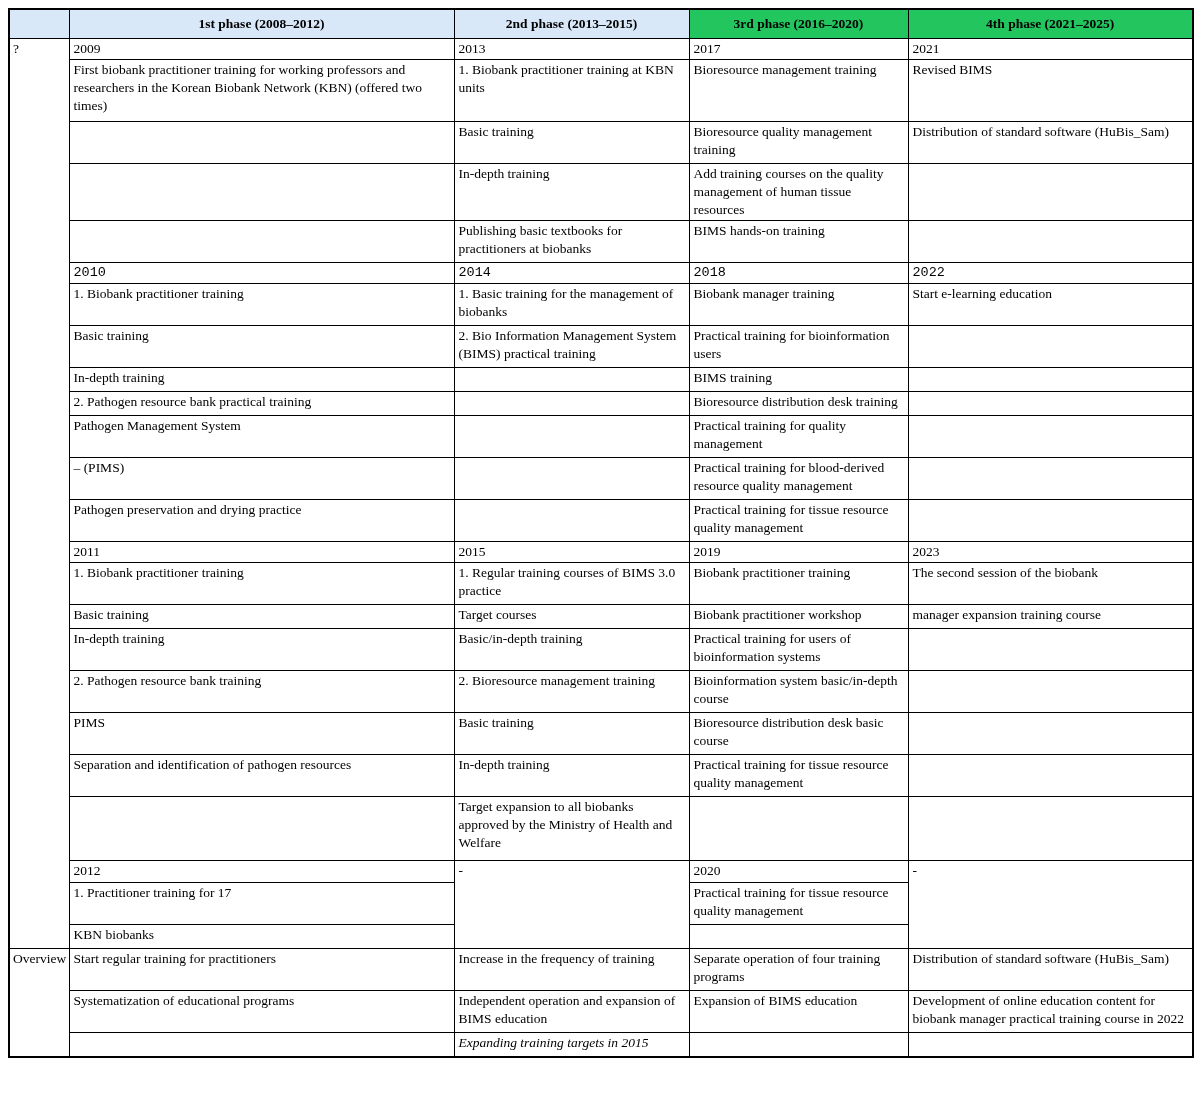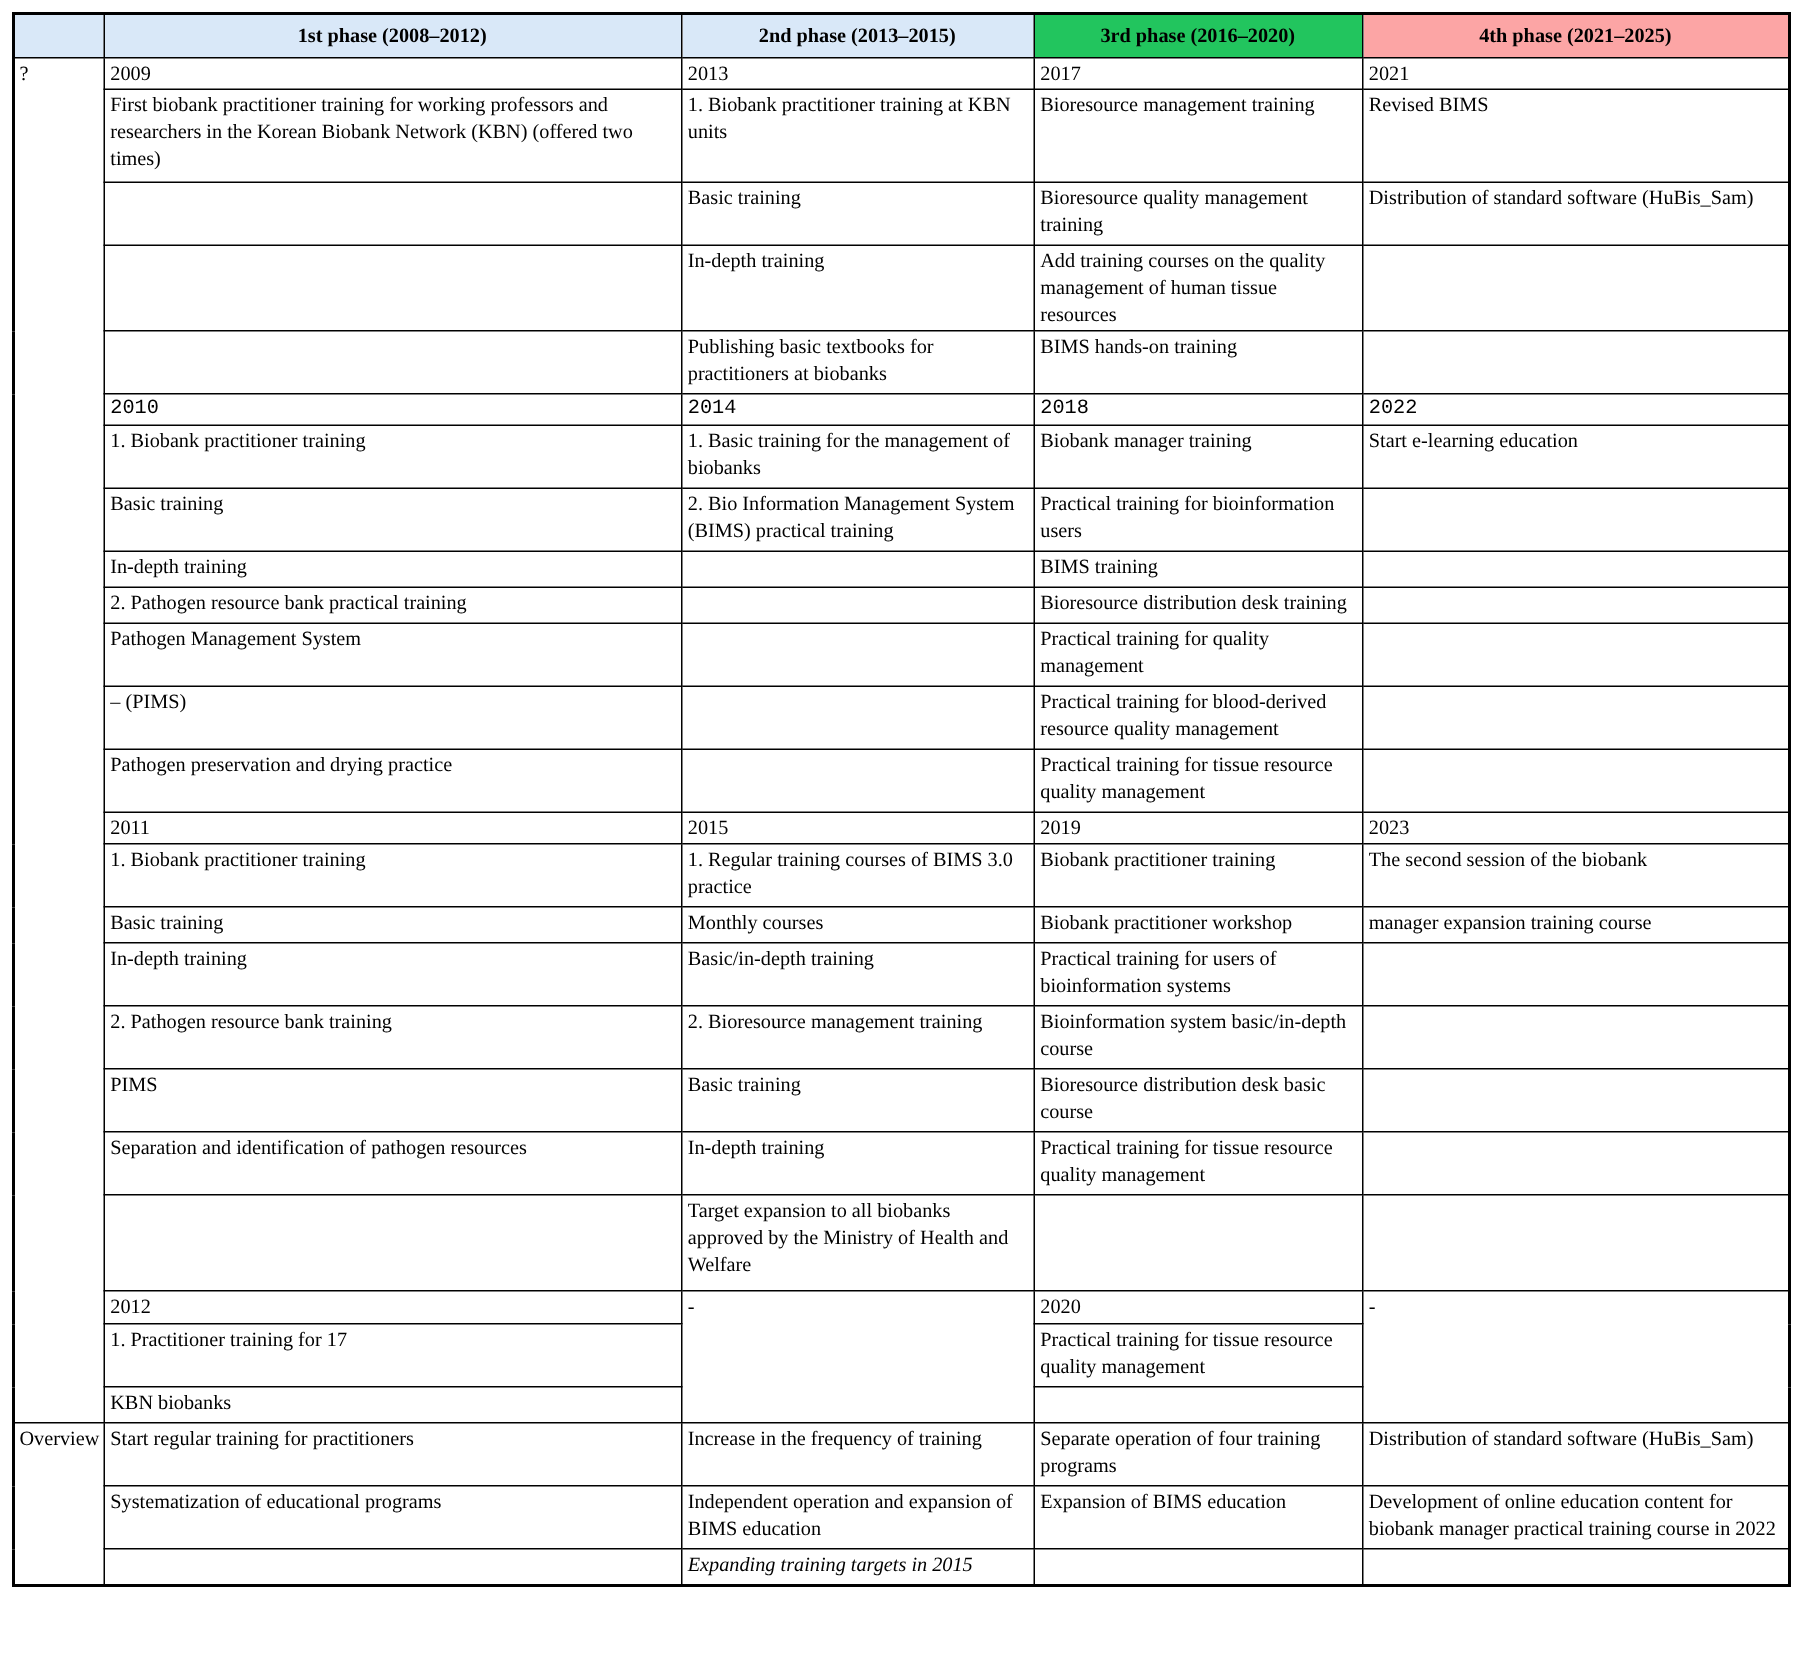--- a/index.html
+++ b/index.html
@@ -59,21 +59,21 @@
         <col class="c2">
         <col class="c3">
         <col class="c4">
     </colgroup>
     <thead>
       <tr>
         <th style="background: rgb(217, 232, 248);"></th>
         <th style="background: rgb(217, 232, 248);">1st phase (2008–2012)</th>
         <th style="background: rgb(217, 232, 248);">2nd phase (2013–2015)</th>
         <th style="background: #22c55e;">3rd phase (2016–2020)</th>
-        <th style="background: #fca5a5;">4th phase (2021–2025)</th>
+        <th style="background: #22c55e;">4th phase (2021–2025)</th>
       </tr>
     </thead>
     <tbody>
         <tr style="height: 20px;">
           <td rowspan="24" class="label-cell">?</td>
           <td>2009</td>
           <td>2013</td>
           <td>2017</td>
           <td>2021</td>
         </tr>
@@ -156,21 +156,21 @@
           <td>2023</td>
         </tr>
         <tr style="height: 42px;">
           <td>1. Biobank practitioner training</td>
           <td>1. Regular training courses of BIMS 3.0 practice</td>
           <td>Biobank practitioner training</td>
           <td>The second session of the biobank</td>
         </tr>
         <tr style="height: 24px;">
           <td>Basic training</td>
-          <td>Monthly courses</td>
+          <td>Target courses</td>
           <td>Biobank practitioner workshop</td>
           <td>manager expansion training course</td>
         </tr>
         <tr style="height: 42px;">
           <td>In-depth training</td>
           <td>Basic/in-depth training</td>
           <td>Practical training for users of bioinformation systems</td>
           <td></td>
         </tr>
         <tr style="height: 42px;">

